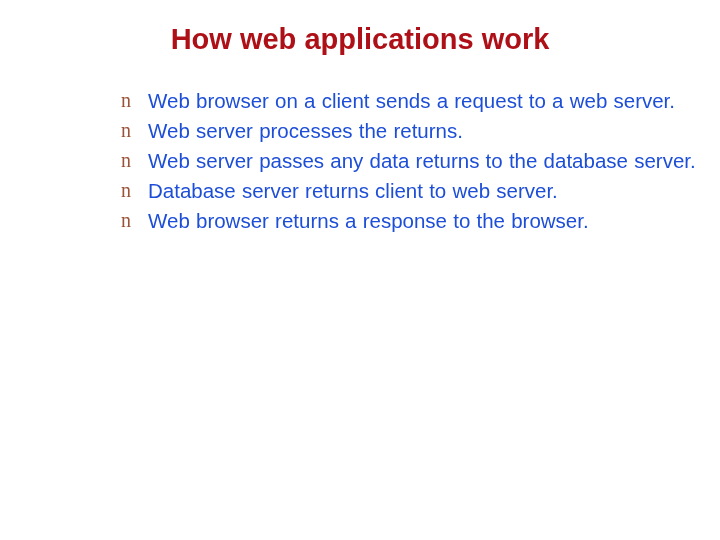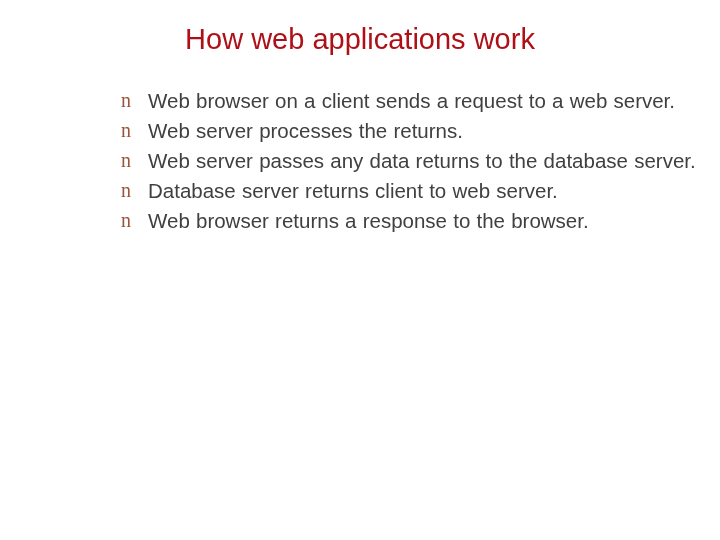--- a/index.html
+++ b/index.html
@@ -22,21 +22,21 @@
     box-sizing: border-box;
   }
 
   .slide-title {
     position: absolute;
     left: 0;
     top: 22px;
     width: 720px;
     text-align: center;
     font-size: 29px;
-    font-weight: normal;
+    font-weight: bold;
     color: #AE1017;
     letter-spacing: 0px;
     line-height: 34px;
     white-space: nowrap;
   }
 
   .bullet-list {
     position: absolute;
     left: 118px;
     top: 86px;
@@ -59,21 +59,21 @@
     font-weight: normal;
     text-align: left;
     padding-left: 3px;
     box-sizing: border-box;
   }
 
   .bullet-text {
     flex: 1 1 auto;
     font-size: 20.5px;
     line-height: 29px;
-    color: #404040;
+    color: #1d4ed8;
     font-family: "Liberation Sans", sans-serif;
     word-spacing: 0.5px;
   }
 </style>
 </head>
 <body>
 
 <div class="slide">
 
   <div class="slide-title">How web applications work</div>

